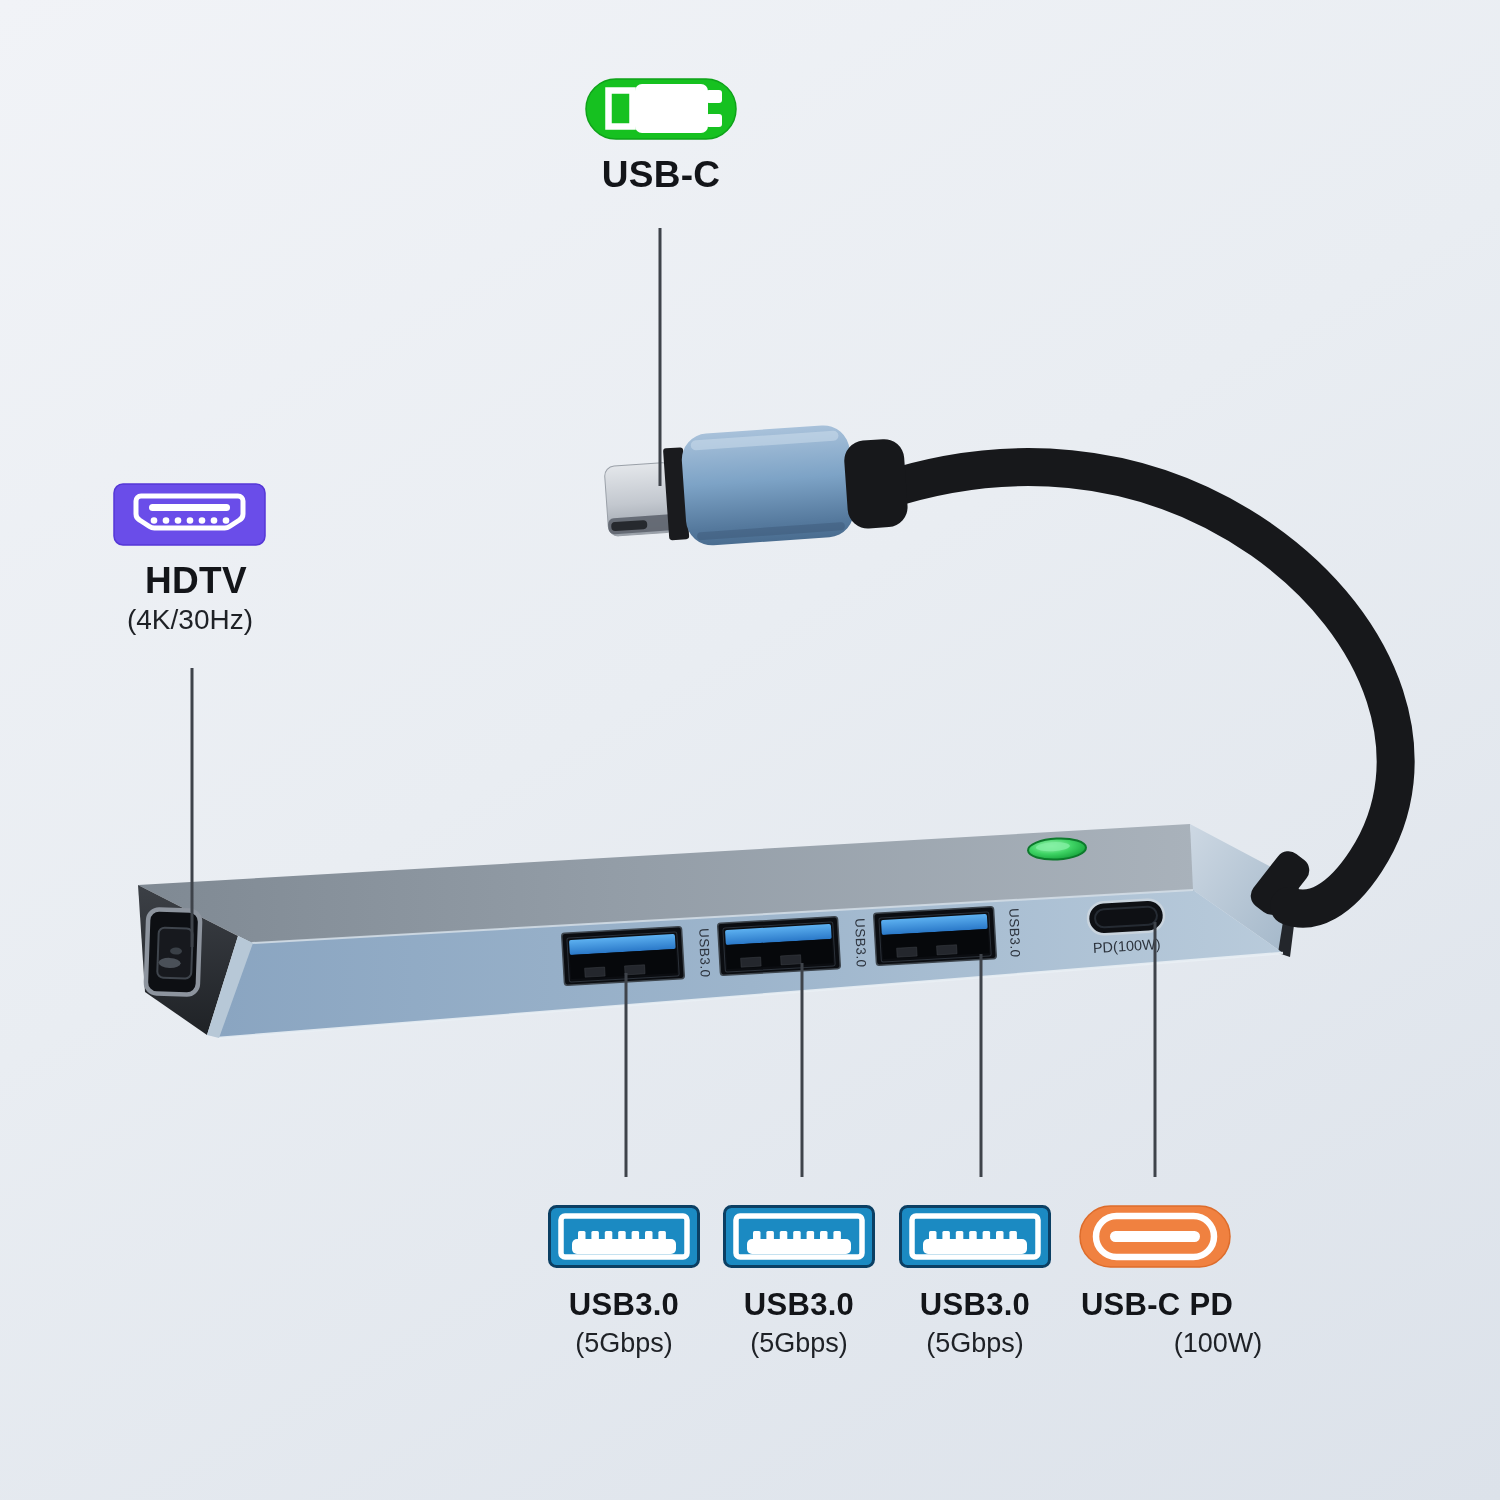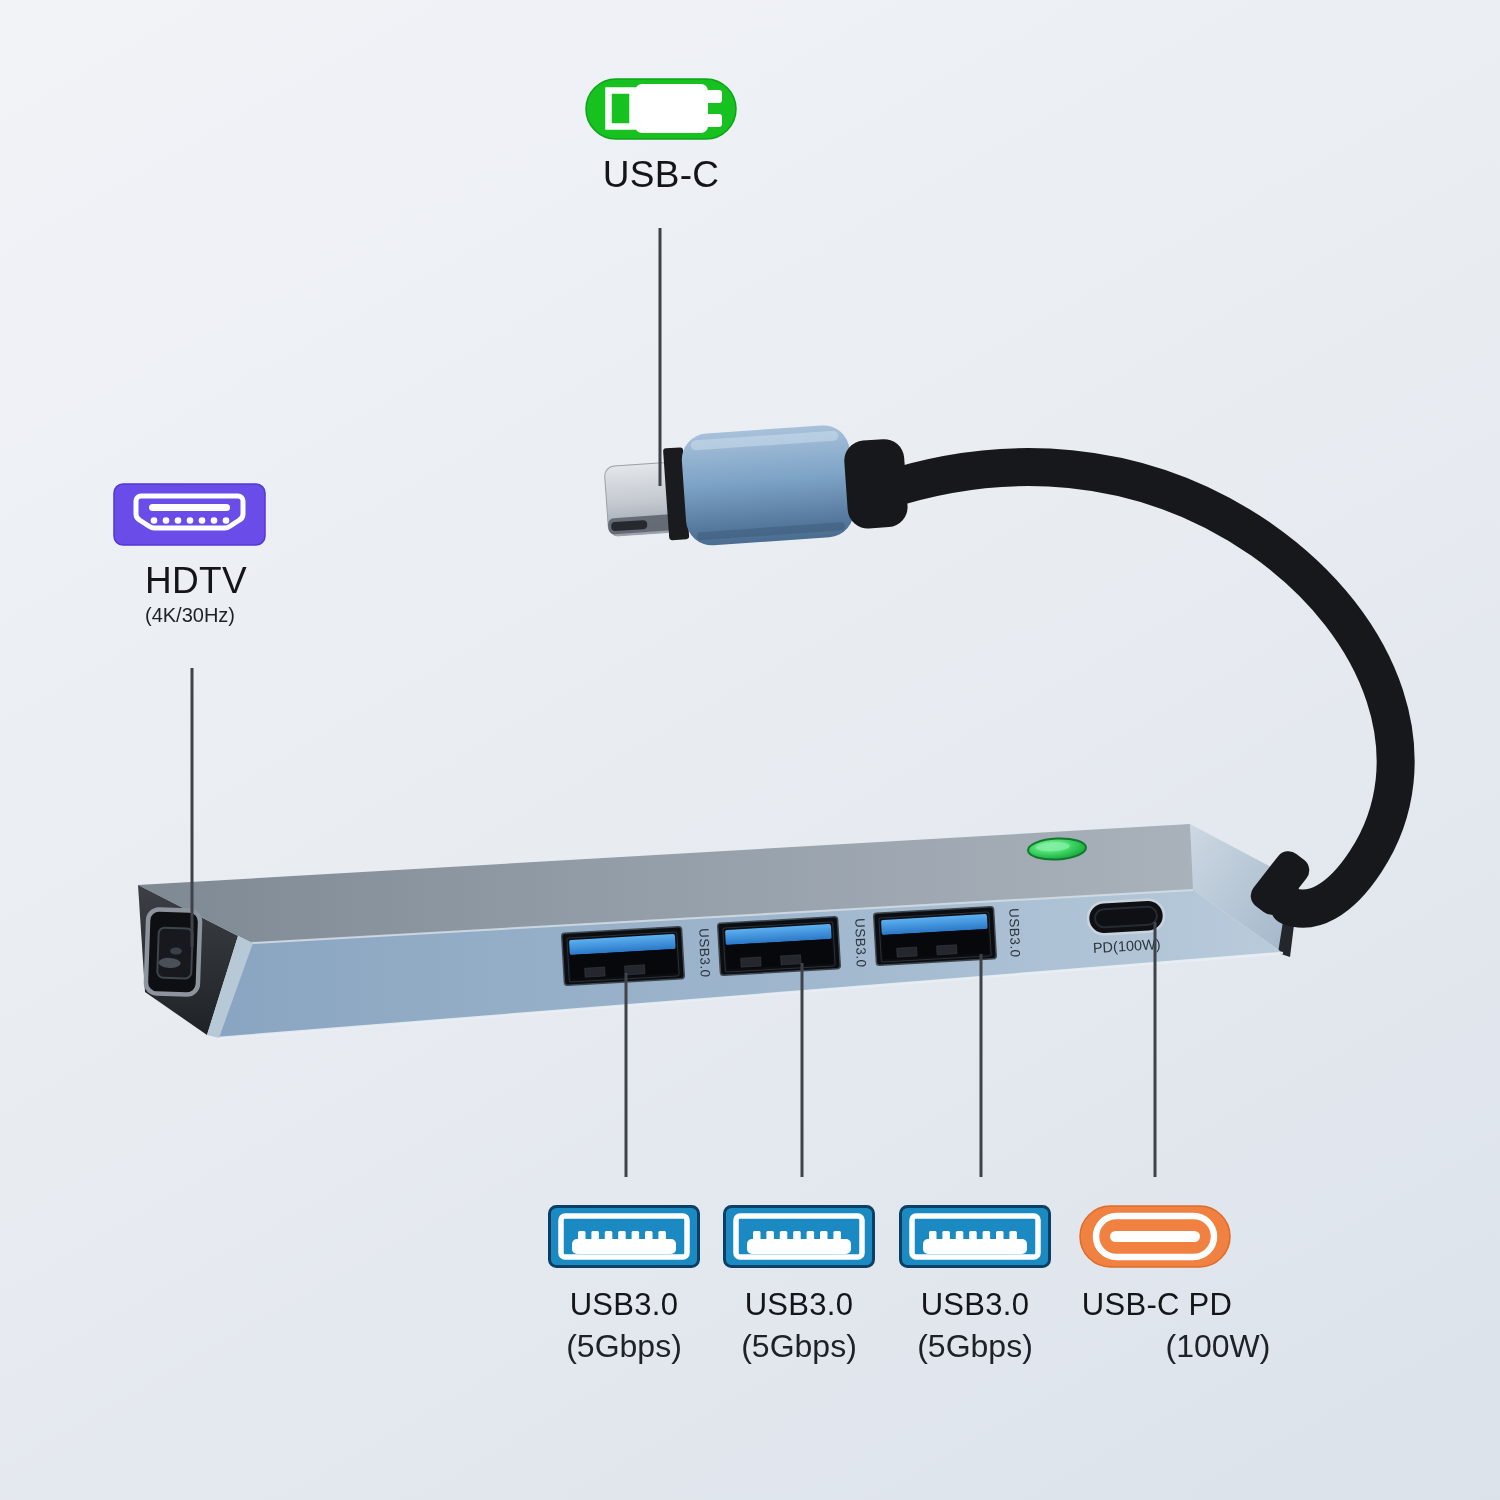--- a/index.html
+++ b/index.html
@@ -5,28 +5,28 @@
   html,body{margin:0;padding:0;background:#fff;}
   .stage{
     position:relative;width:1500px;height:1500px;overflow:hidden;
     background:linear-gradient(150deg,#f1f3f7 0%,#e9edf2 45%,#dce2ea 100%);
     font-family:"Liberation Sans","DejaVu Sans",sans-serif;
   }
   .stage svg.photo{position:absolute;left:0;top:0;}
   .icon{position:absolute;}
   .lbl{
     position:absolute;transform:translateX(-50%);
-    font-weight:400;font-size:37px;color:#131519;letter-spacing:.3px;white-space:nowrap;
+    font-weight:700;font-size:37px;color:#131519;letter-spacing:.3px;white-space:nowrap;
   }
   .sub{
     position:absolute;transform:translateX(-50%);
-    font-weight:400;font-size:20px;color:#1e2126;white-space:nowrap;
+    font-weight:400;font-size:28px;color:#1e2126;white-space:nowrap;
   }
   .lbl.small{font-size:31px}
-  .sub.small{font-size:32px}
+  .sub.small{font-size:27px}
 </style>
 </head>
 <body>
 
 <div class="stage">
 
   <svg class="photo" width="1500" height="1500" viewBox="0 0 1500 1500">
     <defs>
       <linearGradient id="gTop" x1="0" y1="0" x2="1" y2="0">
         <stop offset="0" stop-color="#7f8993"></stop>

